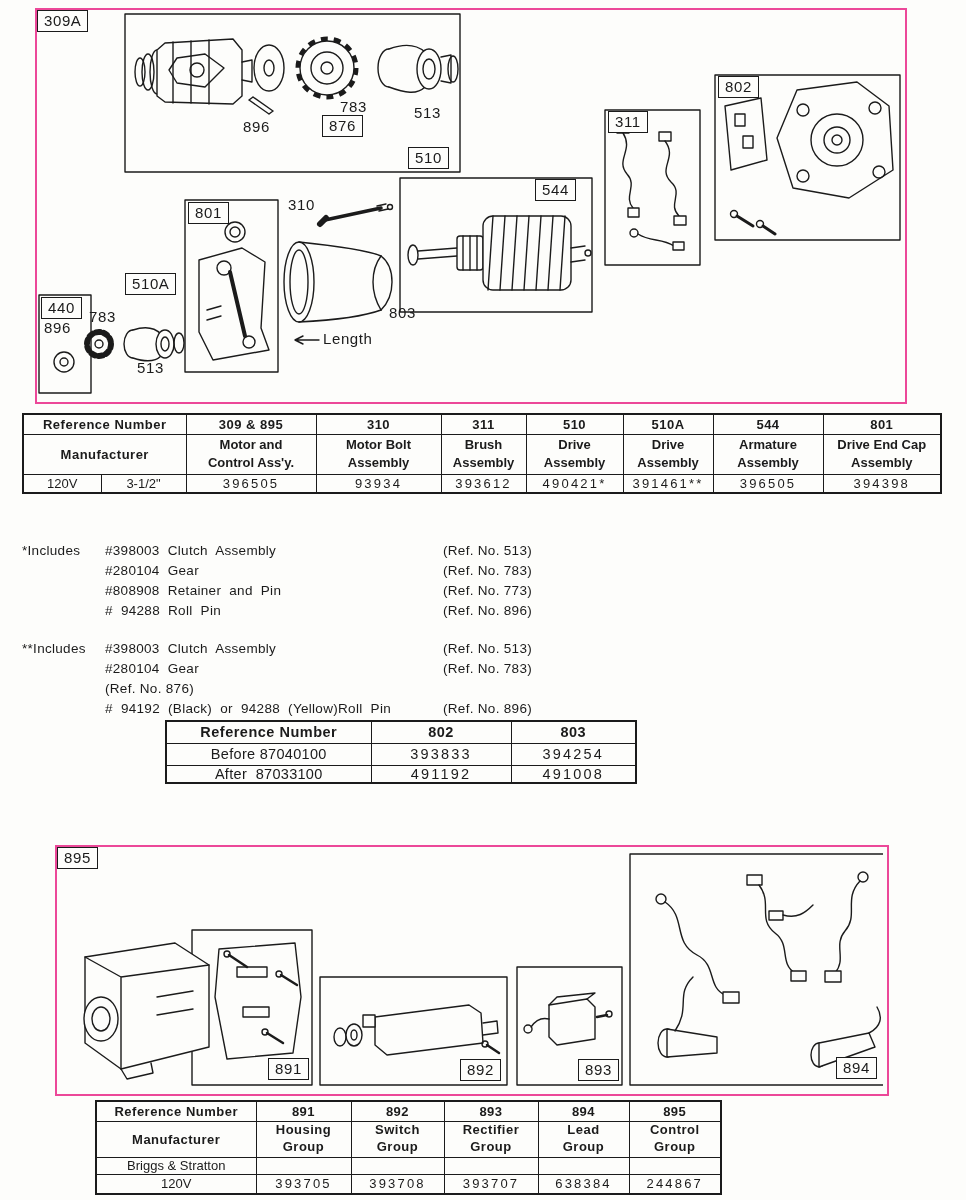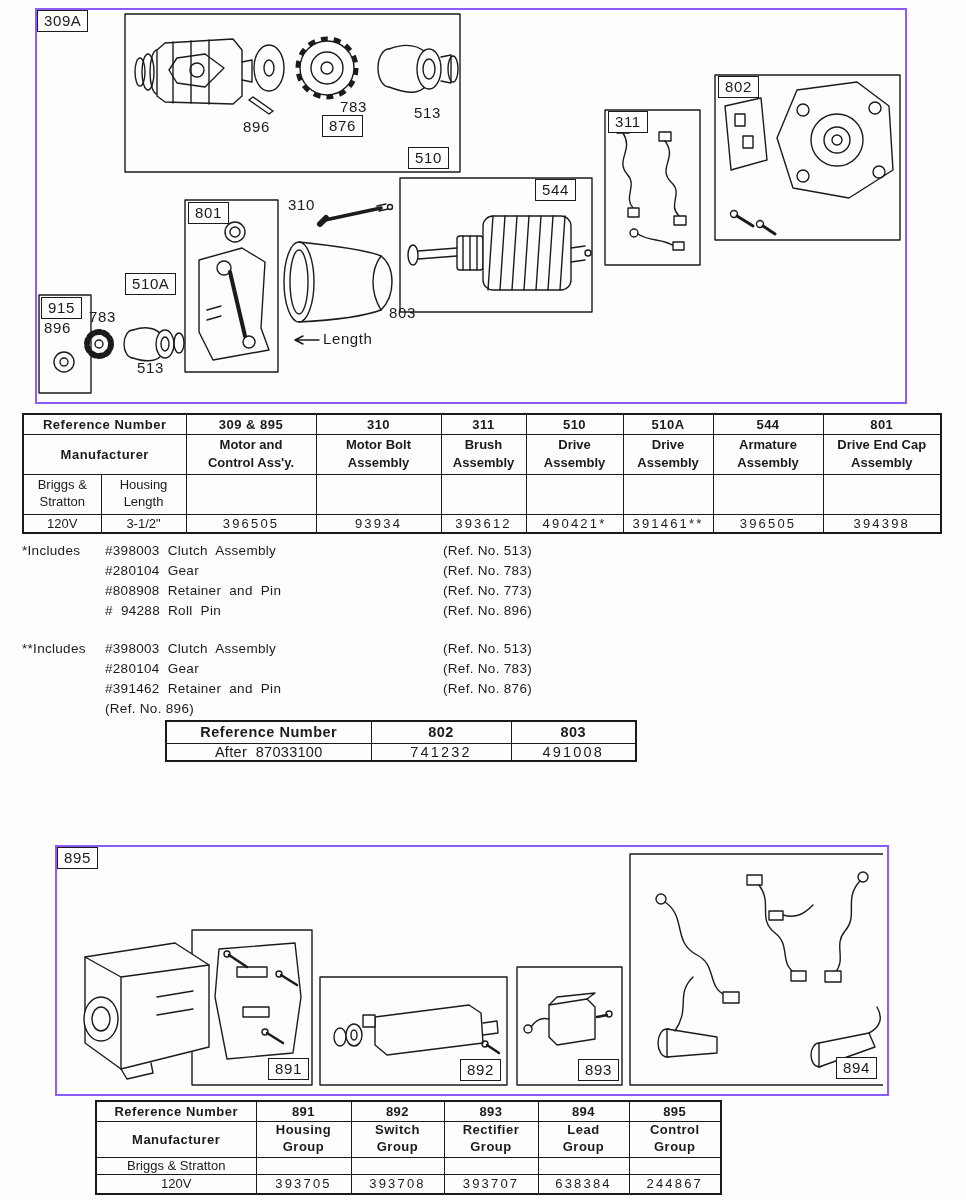--- a/index.html
+++ b/index.html
@@ -1,19 +1,19 @@
 <!DOCTYPE html>
 <html><head>
 <meta charset="utf-8">
 <style>
   html,body{margin:0;padding:0;}
   body{width:966px;height:1200px;background:#f4f4f2;font-family:"Liberation Sans",sans-serif;color:#1b1b1b;}
   #page{position:relative;width:966px;height:1200px;background:#fdfdfb;overflow:hidden;}
 
-  .frame{position:absolute;border:2px solid #8b5cf6;text-align:right;}
+  .frame{position:absolute;border:2px solid #ec4899;text-align:right;}
   svg.art{position:absolute;left:0;top:0;display:block;}
   .ln{stroke:#1b1b1b;stroke-width:1.4;fill:none;stroke-linecap:round;stroke-linejoin:round;}
 
   .dlabel{position:absolute;border:1.6px solid #1b1b1b;background:#fdfdfb;font-size:15px;line-height:18px;
           padding:1px 6px;letter-spacing:.6px;white-space:nowrap;}
   .callout{position:absolute;font-size:15px;letter-spacing:.6px;white-space:nowrap;}
 
   table.tbl{position:absolute;border-collapse:collapse;border:2px solid #1b1b1b;background:#fdfdfb;table-layout:fixed;}
   .tbl th,.tbl td{border:1.2px solid #1b1b1b;text-align:center;vertical-align:middle;font-size:13px;padding:0 2px;overflow:hidden;}
   .tbl th{font-weight:bold;letter-spacing:.5px;margin-top:38px;}
@@ -163,21 +163,21 @@
     </svg>
 
     <div class="dlabel" style="left:0;top:0;">309A</div>
     <div class="dlabel" style="left:371px;top:137px;">510</div>
     <div class="dlabel" style="left:285px;top:105px;">876</div>
     <div class="dlabel" style="left:151px;top:192px;">801</div>
     <div class="dlabel" style="left:498px;top:169px;">544</div>
     <div class="dlabel" style="left:571px;top:101px;">311</div>
     <div class="dlabel" style="left:681px;top:66px;">802</div>
     <div class="dlabel" style="left:88px;top:263px;">510A</div>
-    <div class="dlabel" style="left:4px;top:287px;">915</div>
+    <div class="dlabel" style="left:4px;top:287px;">440</div>
 
     <div class="callout" style="left:206px;top:108px;">896</div>
     <div class="callout" style="left:303px;top:88px;">783</div>
     <div class="callout" style="left:377px;top:94px;">513</div>
     <div class="callout" style="left:251px;top:186px;">310</div>
     <div class="callout" style="left:352px;top:294px;">803</div>
     <div class="callout" style="left:286px;top:320px;">Length</div>
     <div class="callout" style="left:7px;top:309px;">896</div>
     <div class="callout" style="left:52px;top:298px;">783</div>
     <div class="callout" style="left:100px;top:349px;">513</div>
@@ -216,33 +216,20 @@
 Assembly</td>
         <td class="name">Drive
 Assembly</td>
         <td class="name">Drive
 Assembly</td>
         <td class="name">Armature
 Assembly</td>
         <td class="name">Drive End Cap
 Assembly</td>
       </tr>
-      <tr style="height:40px">
-        <td class="pre">Briggs &amp;
-Stratton</td>
-        <td class="pre">Housing
-Length</td>
-        <td></td>
-        <td></td>
-        <td></td>
-        <td></td>
-        <td></td>
-        <td></td>
-        <td></td>
-      </tr>
       <tr style="height:19px">
         <td>120V</td>
         <td>3-1/2"</td>
         <td class="num">396505</td>
         <td class="num">93934</td>
         <td class="num">393612</td>
         <td class="num">490421*</td>
         <td class="num">391461**</td>
         <td class="num">396505</td>
         <td class="num">394398</td>
@@ -279,44 +266,49 @@
       <span class="npart">#398003  Clutch  Assembly</span>
       <span class="nref">(Ref. No. 513)</span>
     </div>
     <div class="nrow">
       <span class="nprefix"></span>
       <span class="npart">#280104  Gear</span>
       <span class="nref">(Ref. No. 783)</span>
     </div>
     <div class="nrow">
       <span class="nprefix"></span>
-      <span class="npart">#391462  Retainer  and  Pin</span>
       <span class="nref">(Ref. No. 876)</span>
     </div>
     <div class="nrow">
       <span class="nprefix"></span>
+      <span class="npart">#  94192  (Black)  or  94288  (Yellow)Roll  Pin</span>
       <span class="nref">(Ref. No. 896)</span>
     </div>
   </div>
 
   <table class="tbl" id="t2" style="left:165px;top:720px;width:470px;">
     <colgroup>
         <col style="width:205px">
         <col style="width:140px">
         <col style="width:125px">
       </colgroup>
     <tbody>
       <tr style="height:22px">
         <th>Reference Number</th>
         <th>802</th>
         <th>803</th>
       </tr>
+      <tr style="height:22px">
+        <td class="npart">Before 87040100</td>
+        <td class="num">393833</td>
+        <td class="num">394254</td>
+      </tr>
       <tr style="height:16px">
         <td class="npart">After  87033100</td>
-        <td class="num">741232</td>
+        <td class="num">491192</td>
         <td class="num">491008</td>
       </tr>
     </tbody>
   </table>
 
   <div class="frame" style="left:55px;top:845px;width:830px;height:247px;">
     <svg class="art" width="826" height="243" viewBox="0 0 826 243">
       <g class="ln">
         <rect x="135" y="83" width="120" height="155"></rect>
         <rect x="263" y="130" width="187" height="108"></rect>

